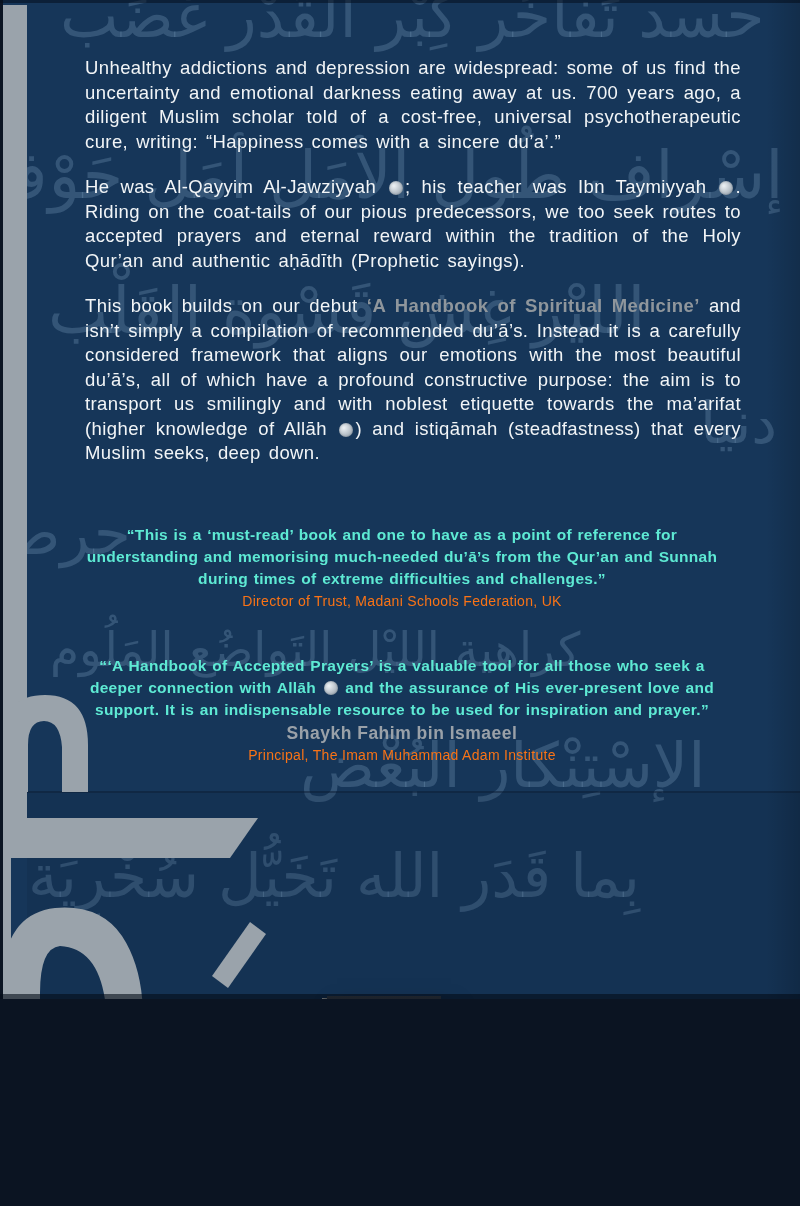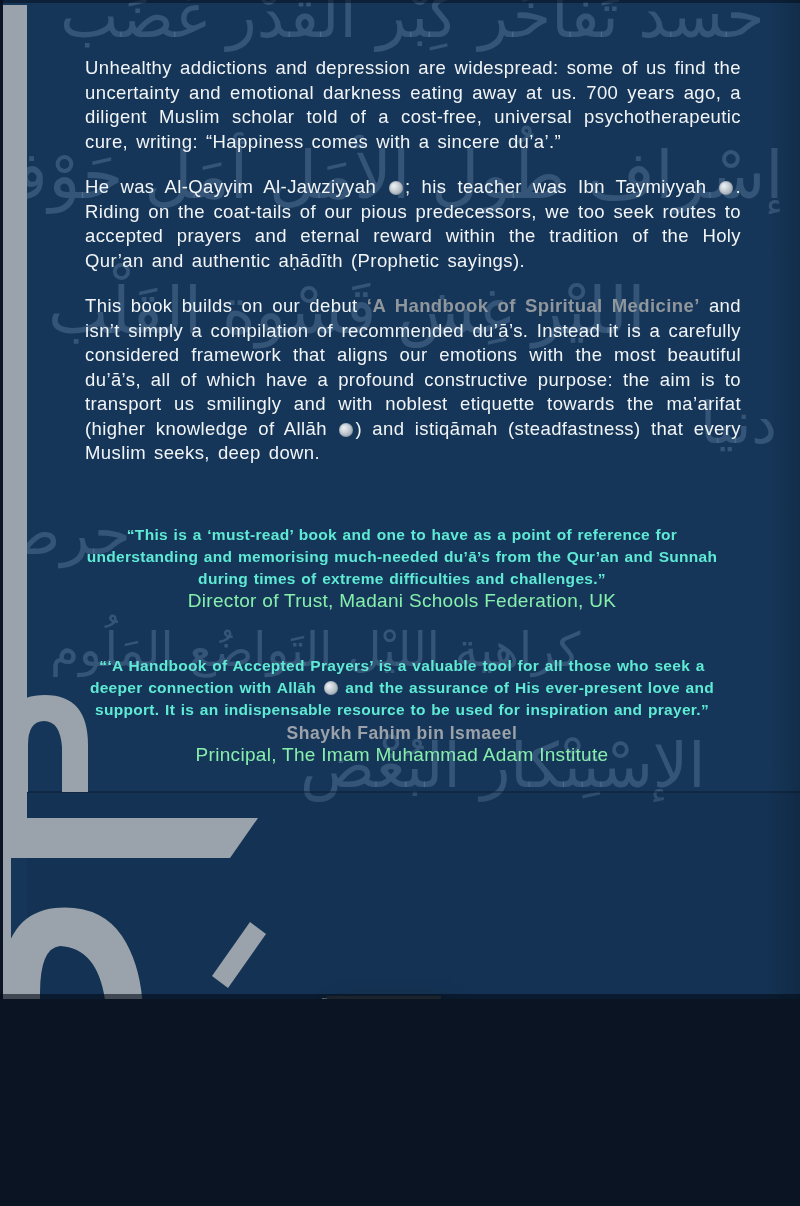--- a/index.html
+++ b/index.html
@@ -41,21 +41,21 @@
     box-shadow:inset 0 0 2px rgba(20,40,60,.45);
   }
   
   .testimonials{position:absolute;left:78px;top:524px;width:648px;text-align:center;}
   .testimonial + .testimonial{margin-top:43px;}
   .quote{
     margin:0;color:#5eead4;font-size:15.5px;line-height:22px;font-weight:bold;
     letter-spacing:.3px;word-spacing:1px;
   }
   .t-name{color:#9aa1a8;font-size:17.5px;font-weight:bold;line-height:22px;letter-spacing:.5px;margin-top:1px;}
-  .t-role{color:#86efac;font-size:19px;line-height:22px;letter-spacing:.3px;}
+  .t-role{color:#f97316;font-size:14px;line-height:22px;letter-spacing:.3px;}
   
   .thumb{position:absolute;left:322px;top:996px;width:119px;height:161px;}
   .page-edge{position:absolute;left:0;top:2px;bottom:2px;width:5px;
     background:linear-gradient(90deg,#f2efe6,#b7b2a4);}
   .thumb-cover{
     position:absolute;left:5px;top:0;right:0;bottom:2px;overflow:hidden;
     background:linear-gradient(180deg,#46474b 0%,#232428 38%,#131417 54%,
       #d9d2bf 54.5%,#d3cab2 78%,#c7bda2 100%);
     box-shadow:10px 12px 20px rgba(0,0,0,.5);
   }
@@ -82,20 +82,21 @@
 <div class="cover">
 
   <div class="wm-layer">
       <div class="wm" style="left: 60px; top: -18px; font-size: 62px;">حسد تَفاخُر كِبْر القَدْر غَضَب</div>
       <div class="wm" style="left: -20px; top: 140px; font-size: 66px;">إسْراف طُول الأمَل أمَل حَوْف</div>
       <div class="wm" style="left: 48px; top: 276px; font-size: 64px;">الليْر غِش قَسْوة القَلْب</div>
       <div class="wm" style="left: 700px; top: 392px; font-size: 58px;">دنيا</div>
       <div class="wm" style="left: -12px; top: 500px; font-size: 60px;">حرص</div>
       <div class="wm" style="left: 50px; top: 600px; font-size: 47px; margin-top: 24px;">كراهية الليْل التَواضُع المَلُوم</div>
       <div class="wm" style="left: 300px; top: 732px; font-size: 62px;">الإسْتِنْكار البُغْض</div>
+      <div class="wm" style="left: 28px; top: 843px; font-size: 60px;">بِما قَدَر الله تَخَيُّل سُخْرِيَة</div>
     </div>
 
   <div class="lower-shade"></div>
   <div class="crease"></div>
 
   <div class="spine-wide"></div>
   <div class="spine-thin"></div>
 
   <svg class="kufic-arch" width="100" height="97" viewBox="0 0 100 97">
     <path fill="#9aa3ab" d="M3,97 L3,45 Q3,0 45,0 Q88,0 88,50 L88,97 L62,97 L62,52 Q60,26 44,26 Q28,26 28,50 L28,97 Z"></path>

